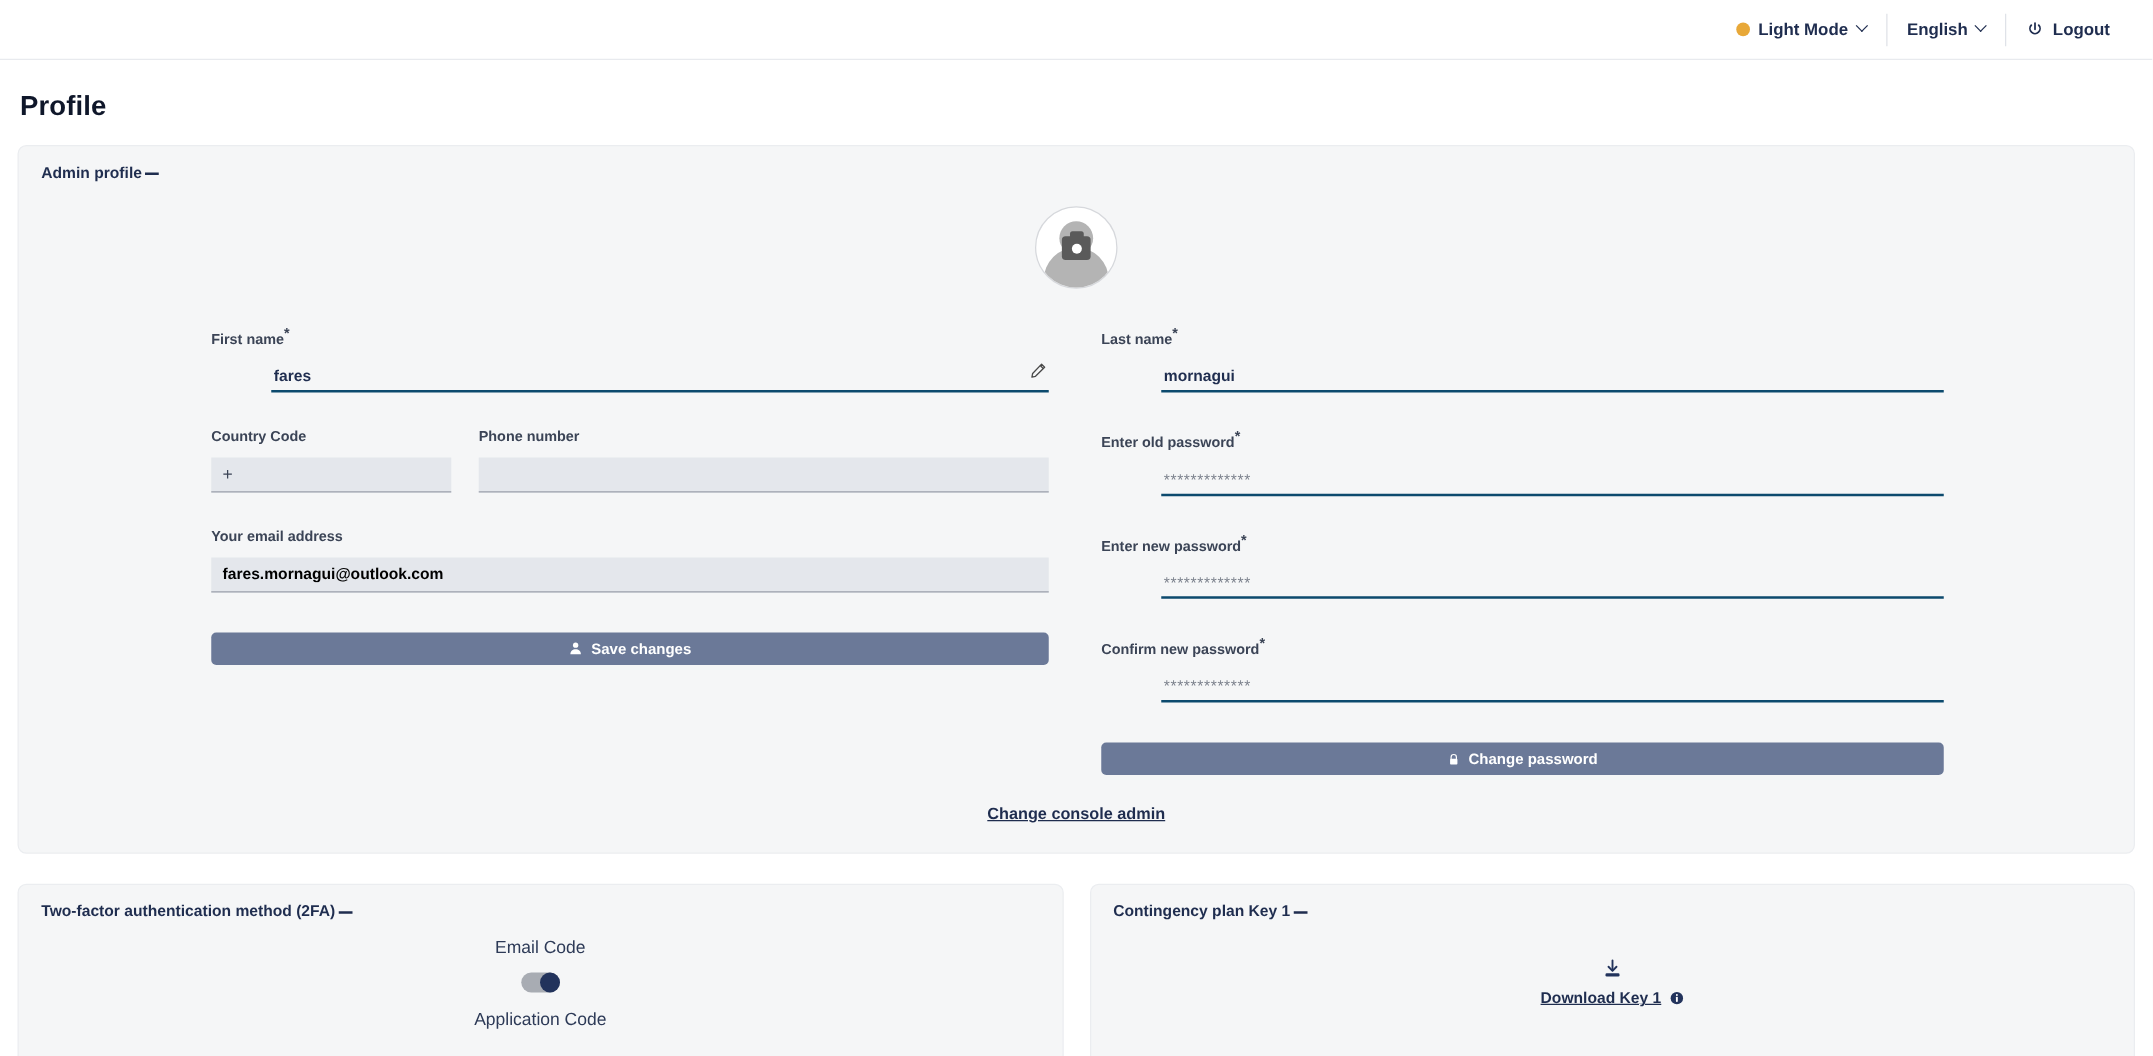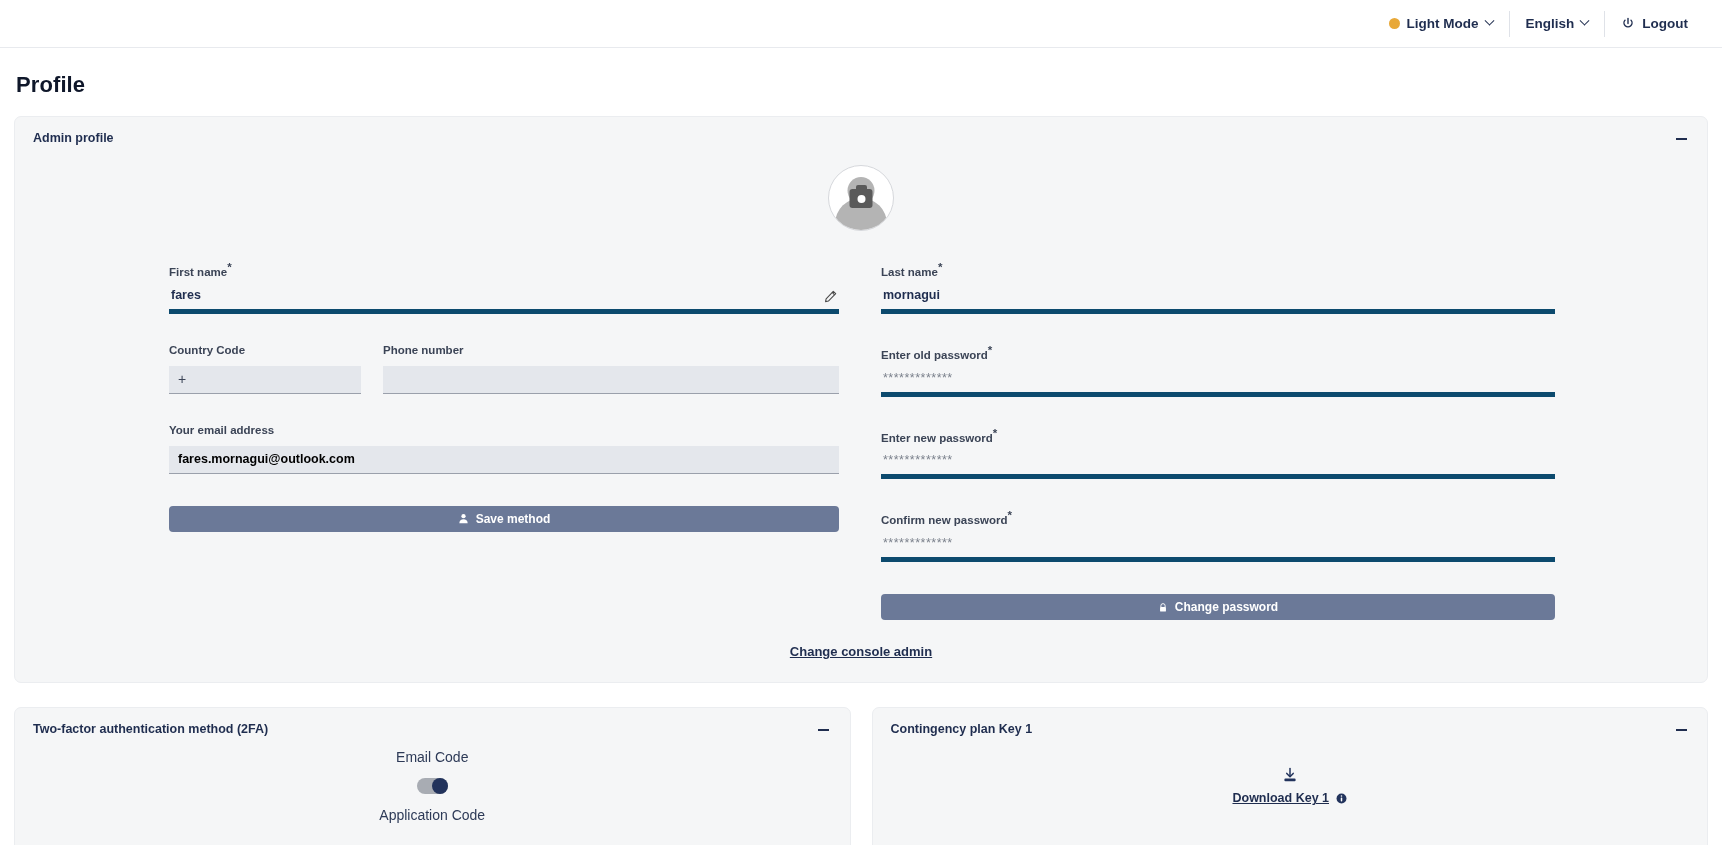--- a/index.html
+++ b/index.html
@@ -61,21 +61,21 @@
   
   .card {
     background: #f5f6f7;
     border: 1px solid #ebedf0;
     border-radius: 7px;
     position: relative;
   }
   .card-head {
     display: flex;
     align-items: flex-start;
-    justify-content: space-between;
+    justify-content: flex-start;
     padding: 14px 18px 0 18px;
   }
   .card-title {
     font-size: 12.5px;
     font-weight: bold;
     color: #1f2d4f;
   }
   .collapse-btn {
     width: 16px; height: 16px;
     display: flex; align-items: center; justify-content: center;
@@ -162,24 +162,25 @@
     font-weight: bold;
     color: #3b4456;
     display: block;
     margin-bottom: 10px;
     white-space: nowrap;
   }
   .req { color: #3b4456; font-size: 11.5px; }
 
   .inp-line {
     position: relative;
-    border-bottom: 5px solid #0c4a6e;
+    border-bottom: 2px solid #0c4a6e;
     height: 26px;
     display: flex;
-    align-items: flex-start;
+    align-items: flex-end;
+    margin-left: 48px;
   }
   .inp-line input {
     border: 0;
     background: transparent;
     outline: none;
     font-family: "Liberation Sans", sans-serif;
     font-size: 12.5px;
     font-weight: bold;
     color: #1f2d4f;
     width: 100%;
@@ -393,21 +394,21 @@
           <div class="inp-fill">
             <input readonly="" value="fares.mornagui@outlook.com" style="">
           </div>
         </div>
 
         <button class="btn">
           <svg width="11" height="11" viewBox="0 0 16 16">
             <circle cx="8" cy="4.6" r="3.1" fill="#ffffff"></circle>
             <path d="M1.9 15 C1.9 11.2 4.6 9.2 8 9.2 C11.4 9.2 14.1 11.2 14.1 15 Z" fill="#ffffff"></path>
           </svg>
-          <span>Save method</span>
+          <span>Save changes</span>
         </button>
       </div>
 
       <div class="col-right">
 
         <div class="fld first">
           <label class="lbl">
             <span>Last name</span><sup class="req">*</sup>
           </label>
           <div class="inp-line">

